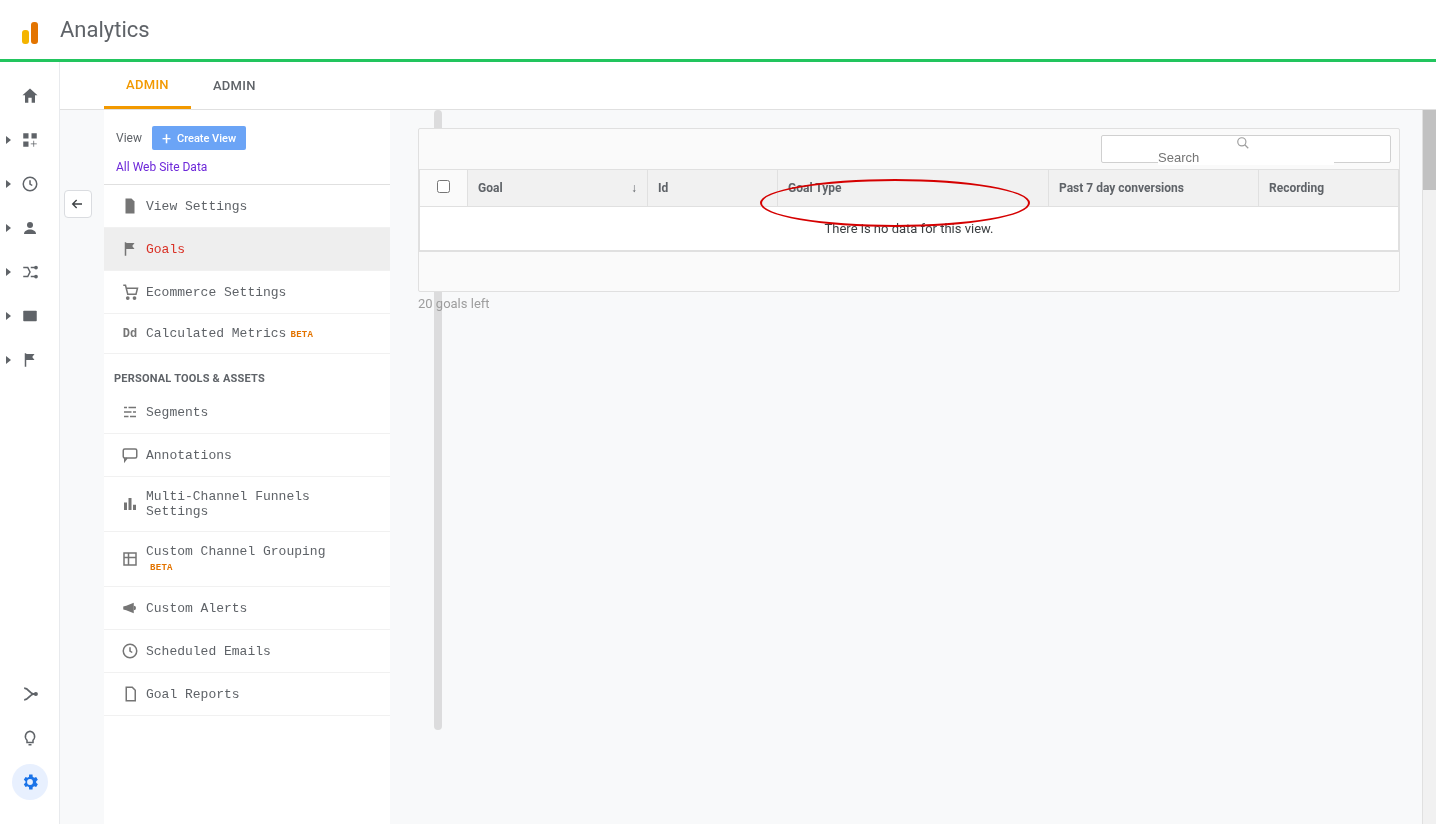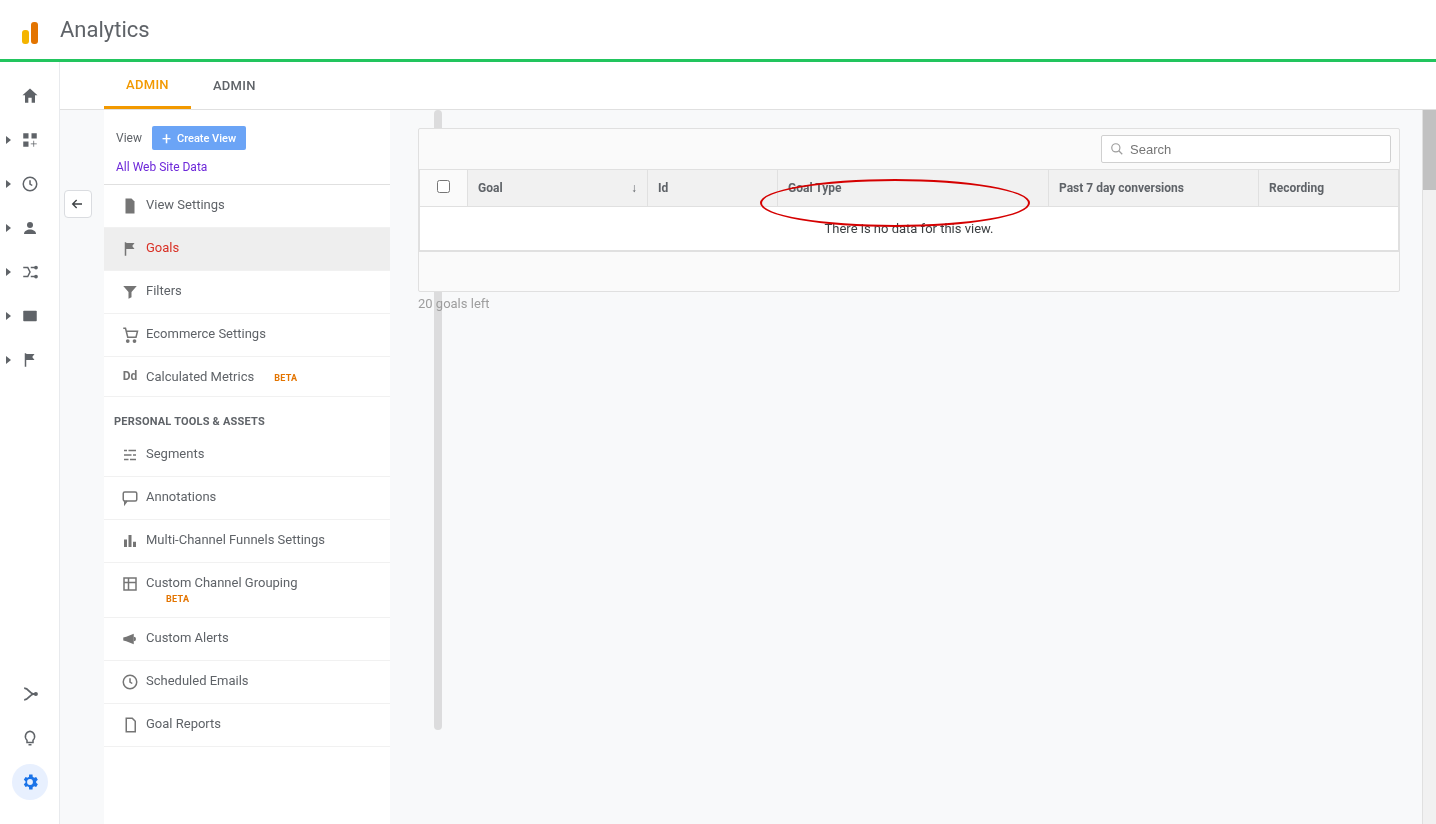--- a/index.html
+++ b/index.html
@@ -20,33 +20,33 @@
   .tab { padding:0 22px; display:flex; align-items:center; font-size:13px; font-weight:500; color:#5f6368; letter-spacing:0.3px; cursor:pointer;}
   .tab.active { color:#f29900; border-bottom:3px solid #f29900;}
   .content { flex:1; display:flex; position:relative; }
   .admcol { width:286px; background:#fff; margin-left:44px; border-right:none; padding-top:12px; position:relative;}
   .admcol-hdr { display:flex; align-items:center; padding:4px 12px 10px 12px;}
   .admcol-hdr .vlabel { font-size:12px; color:#5f6368; margin-right:10px;}
   .btn-create { background:#6ba4f6; color:#fff; border-radius:2px; display:flex; align-items:center; height:24px; padding:0 10px; font-size:11px; font-weight:500; cursor:pointer;}
   .btn-create .plus { font-size:16px; margin-right:6px; font-weight:400;}
   .view-name { font-size:12px; color:#6d28d9; padding:0 12px 10px 12px; border-bottom:1px solid #e0e0e0;}
   .admlist { padding:0; }
-  .adm-item { display:flex; align-items:flex-start; padding:12px 10px; cursor:pointer; border-bottom:1px solid #f1f1f1; }
+  .adm-item { display:flex; align-items:center; padding:12px 10px; cursor:pointer; border-bottom:1px solid #f1f1f1;font-family:Liberation Mono, monospace; }
   .adm-item.active { background:#eee; }
   .adm-item .icn { width:32px; display:flex; justify-content:center; color:#757575;}
   .adm-item.active .icn, .adm-item.active .lbl { color:#d93025;}
   .adm-item .lbl { font-size:13px; color:#5f6368;}
   .adm-section { font-size:11px; font-weight:700; color:#5f6368; padding:18px 10px 6px 10px; letter-spacing:0.2px;}
-  .beta { font-size:9px; color:#e37400; font-weight:700; margin-left:20px; letter-spacing:0.3px;}
+  .beta { font-size:9px; color:#e37400; font-weight:700; margin-left:4px; letter-spacing:0.3px;}
   .backbtn { position:absolute; left:-40px; top:80px; width:28px; height:28px; border:1px solid #dadce0; border-radius:4px; background:#fff; display:flex; align-items:center; justify-content:center; color:#3c4043; cursor:pointer;}
   .scroll-ind { width:8px; background:#c0c0c0; position:absolute; left:374px; top:0; height:620px; border-radius:4px; opacity:0.5;}
   .main { flex:1; padding:18px 22px 0 28px; position:relative;}
   .panel { border:1px solid #e0e0e0; border-radius:2px; background:#fafafa;}
   .panel-top { height:40px; display:flex; justify-content:flex-end; align-items:center; padding:0 8px;}
-  .search { width:290px; height:28px; border:1px solid #d0d0d0; background:#fff; display:flex; align-items:center; padding:0 8px; border-radius:2px;}
+  .search { width:290px; height:28px; border:1px solid #d0d0d0; background:#fff; display:flex; align-items:center; padding:0 8px; border-radius:2px;flex-direction:column;}
   .search .sicon { color:#9e9e9e; margin-right:6px;}
   .search input { border:none; outline:none; font-size:13px; flex:1;}
   table.goals { width:100%; border-collapse:collapse; }
   table.goals th { background:#f1f1f1; border:1px solid #e0e0e0; font-size:12px; font-weight:700; color:#5f6368; text-align:left; padding:10px;}
   table.goals th.cb { width:48px; text-align:center; background:#fafafa;}
   table.goals td.empty { text-align:center; padding:14px 16px; font-size:13px; color:#3c4043; background:#fff; border:1px solid #e0e0e0;}
   .panel-bottom { height:40px; border-top:1px solid #e0e0e0;}
   .goals-left { font-size:13px; color:#9e9e9e; margin-top:4px;}
   .sort-ic { margin-left:auto;}
   th .thwrap{display:flex;align-items:center;}
@@ -171,28 +171,20 @@
               </span>
             <span class="lbl">View Settings</span>
           </div>
           <div class="adm-item active">
             <span class="icn">
                 <svg width="18" height="18" viewBox="0 0 24 24" fill="#757575">
                   <path d="M5 3h2v18H5zM7 4h11l-3 4 3 4H7z"></path>
                 </svg>
               </span>
             <span class="lbl">Goals</span>
-          </div>
-          <div class="adm-item">
-            <span class="icn">
-                <svg width="18" height="18" viewBox="0 0 24 24" fill="#757575">
-                  <path d="M3 4h18l-7 8v7l-4 2v-9z"></path>
-                </svg>
-              </span>
-            <span class="lbl">Filters</span>
           </div>
           <div class="adm-item">
             <span class="icn">
                 <svg width="18" height="18" viewBox="0 0 24 24" fill="none" stroke="#757575" stroke-width="2">
                   <circle cx="9" cy="20" r="1.5" fill="#757575"></circle>
                   <circle cx="18" cy="20" r="1.5" fill="#757575"></circle>
                   <path d="M3 3h3l3 12h11l2-8H7"></path>
                 </svg>
               </span>
             <span class="lbl">Ecommerce Settings</span>

